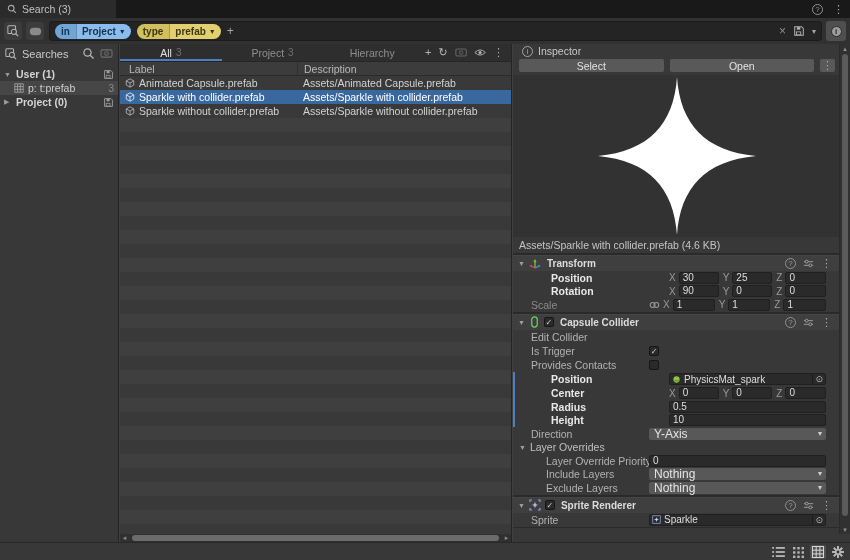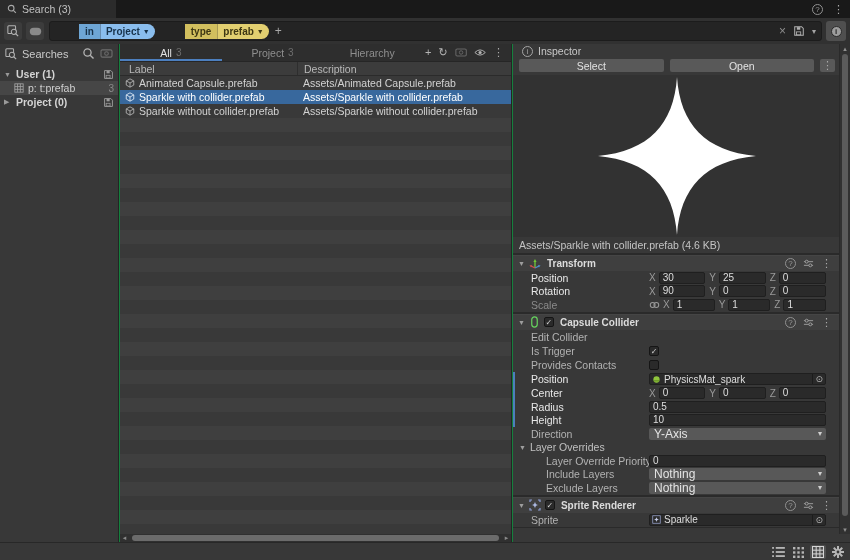--- a/index.html
+++ b/index.html
@@ -1,30 +1,30 @@
 <!DOCTYPE html>
 <html><head>
 <meta charset="utf-8">
 <style>
   * { margin:0; padding:0; box-sizing:border-box; }
   html,body { width:850px; height:560px; background:#242424; }
   body { font-family:"Liberation Sans","DejaVu Sans",sans-serif; color:#c8c8c8; overflow:hidden; position:relative; }
-  .win { position:absolute; inset:0; background:#15803d; }
+  .win { position:absolute; inset:0; background:#404040; }
 
   
   .titlebar { position:absolute; top:0; left:0; right:0; height:18px; background:#191919; }
   .doc-tab { position:absolute; left:0; top:0; width:116px; height:18px; background:#2b2b2b; display:flex; align-items:center; gap:5px; padding-left:7px; font-size:10.5px; color:#c2c2c2; }
   .titlebar-icons { position:absolute; right:6px; top:0; height:18px; display:flex; align-items:center; gap:10px; }
 
   
   .searchrow { position:absolute; top:18px; left:0; right:0; height:26px; background:#313131; display:flex; align-items:center; }
   .sq-btn { width:18px; height:18px; margin-left:4px; border-radius:3px; background:#3c3c3c; display:flex; align-items:center; justify-content:center; }
   .search-field { margin-left:5px; height:20px; flex:1; background:#242424; border:1px solid #1c1c1c; border-radius:3px; display:flex; align-items:center; padding:0 5px; gap:6px; }
   .token { display:flex; align-items:center; height:15px; border-radius:8px; overflow:hidden; font-size:10px; font-weight:bold; }
-  .token .tk-key { padding:0 6px; height:100%; display:flex; align-items:center;margin-left:24px; }
+  .token .tk-key { padding:0 6px; height:100%; display:flex; align-items:center; }
   .token .tk-val { padding:0 5px; height:100%; display:flex; align-items:center; gap:3px; border-left:1px solid rgba(0,0,0,.25); }
   .token.blue .tk-key { background:#6ea6d5; color:#17324a; }
   .token.blue .tk-val { background:#8abded; color:#17324a; }
   .token.yellow .tk-key { background:#d2bf5e; color:#3e3713; }
   .token.yellow .tk-val { background:#e2cf70; color:#3e3713; }
   .tk-caret { font-size:7px; }
   .plus-btn { color:#a8a8a8; font-size:12px; line-height:1; }
   .sf-right { margin-left:auto; display:flex; align-items:center; gap:7px; }
   .close-x { color:#8d8d8d; font-size:12px; }
   .save-caret { color:#a5a5a5; font-size:8px; }
@@ -80,21 +80,21 @@
   .caption { height:16px; display:flex; align-items:center; padding-left:6px; font-size:10.5px; color:#c4c4c4; }
   .secdiv { height:2px; background:#2a2a2a; }
   .sechead { height:16px; background:#3f3f3f; border-top:1px solid #454545; display:flex; align-items:center; padding:0 5px; gap:4px; }
   .sechead .fold { font-size:7px; color:#9e9e9e; }
   .sec-title { font-weight:bold; font-size:10px; color:#dcdcdc; margin-left:2px; flex:1; }
   .hdr-icons { display:flex; align-items:center; gap:7px; padding-right:2px; }
   .prop { height:13.5px; display:flex; align-items:center; padding:0 13px 0 18px; position:relative; }
   .prop.sub { padding-left:33px; }
   .plabel { width:118px; flex-shrink:0; font-size:10.5px; color:#b2b2b2; white-space:nowrap; }
   .prop.sub .plabel { width:103px; }
-  .plabel.bold { color:#e8e8e8; font-weight:normal; }
+  .plabel.bold { color:#e8e8e8; font-weight:bold;margin-left:20px; }
   .plabel.dim { color:#8b8b8b; }
   .override::before { content:""; position:absolute; left:0; top:0; bottom:0; width:2px; background:#4c7fbd; }
   .fields { flex:1; display:flex; align-items:center; gap:4px; min-width:0; }
   .axis { flex:1; display:flex; align-items:center; gap:3px; min-width:0; }
   .ax { color:#9a9a9a; font-size:10px; }
   .tf { flex:1; min-width:0; background:#2a2a2a; border:1px solid #1f1f1f; border-radius:2px; height:12px; line-height:10px; font-size:10px; color:#dedede; padding:0 3px; overflow:hidden; }
   .dd { flex:1; background:#585858; border-radius:2px; height:12px; display:flex; align-items:center; font-size:12px; color:#e4e4e4; padding:0 5px; position:relative; }
   .dd::after { content:"▾"; position:absolute; right:4px; top:1px; color:#d0d0d0; font-size:8px; }
   .obj { flex:1; background:#2a2a2a; border:1px solid #1f1f1f; border-radius:2px; height:12px; display:flex; align-items:center; gap:3px; font-size:10px; color:#dedede; padding:0 0 0 2px; }
   .picker { margin-left:auto; color:#b5b5b5; font-size:9px; border-left:1px solid #1c1c1c; padding:0 2px; height:100%; display:flex; align-items:center; }

